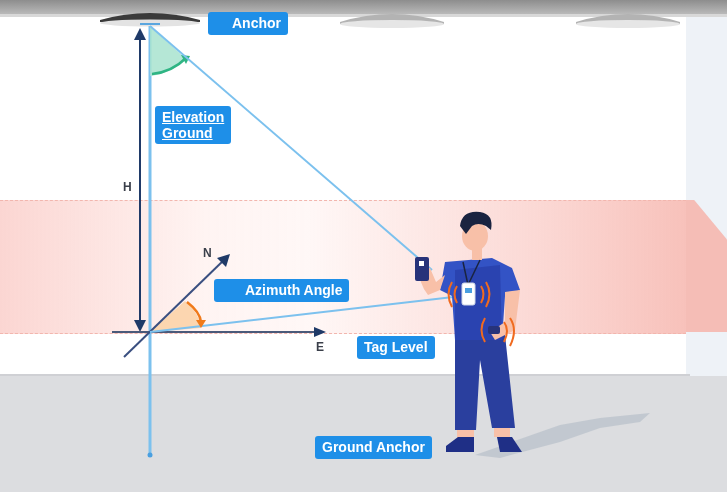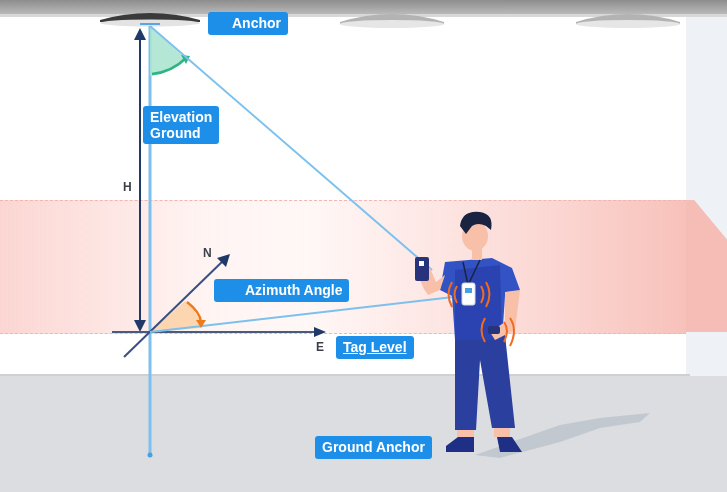--- a/index.html
+++ b/index.html
@@ -9,23 +9,23 @@
   .ceiling-edge { position:absolute; left:0; top:14px; width:727px; height:3px; background:#d8d8d8; }
   .right-wall { position:absolute; left:686px; top:17px; width:41px; height:475px; background:#eef2f7; }
   .floor { position:absolute; left:0; top:376px; width:727px; height:116px; background:#dcdde0; }
   .floor-line { position:absolute; left:0; top:374px; width:690px; height:2px; background:#cfd0d4; }
   .band { position:absolute; left:0; top:200px; width:686px; height:132px;
           background:linear-gradient(90deg, rgba(250,200,195,0.75) 0%, rgba(255,235,232,0.55) 30%, rgba(255,240,238,0.5) 45%, rgba(250,205,200,0.8) 80%, rgba(247,190,183,0.95) 100%);
           border-top:1px dashed #f2b6ae; border-bottom:1px dashed #f2b6ae; }
   .band-side { position:absolute; left:686px; top:200px; width:41px; height:132px; background:#f5bdb6; clip-path:polygon(0 0, 20% 0, 100% 30%, 100% 100%, 0 100%); }
   .label { position:absolute; background:#1e8fe8; color:#fff; font-weight:bold; font-size:14px; line-height:17px; padding:3px 7px; border-radius:3px; white-space:nowrap; }
   .label-anchor { left:208px; top:12px;padding-left:24px; }
-  .label-elev { left:143px; top:106px; line-height:16px; }
+  .label-elev { left:155px; top:106px; line-height:16px;text-decoration:underline; }
   .label-azimuth { left:214px; top:279px;padding-left:31px; }
-  .label-tag { left:336px; top:336px;text-decoration:underline; }
+  .label-tag { left:357px; top:336px; }
   .label-ground { left:315px; top:436px; }
   .axis-text { position:absolute; font-weight:bold; font-size:12px; color:#3a3f4a; }
   .ax-h { left:123px; top:180px; }
   .ax-n { left:203px; top:246px; }
   .ax-e { left:316px; top:340px; }
   svg { position:absolute; left:0; top:0; }
 </style>
 </head>
 <body>
 

